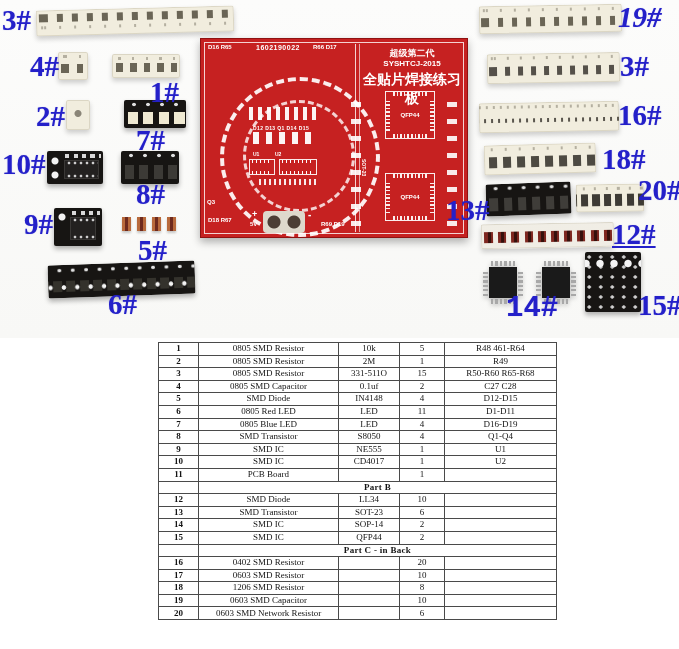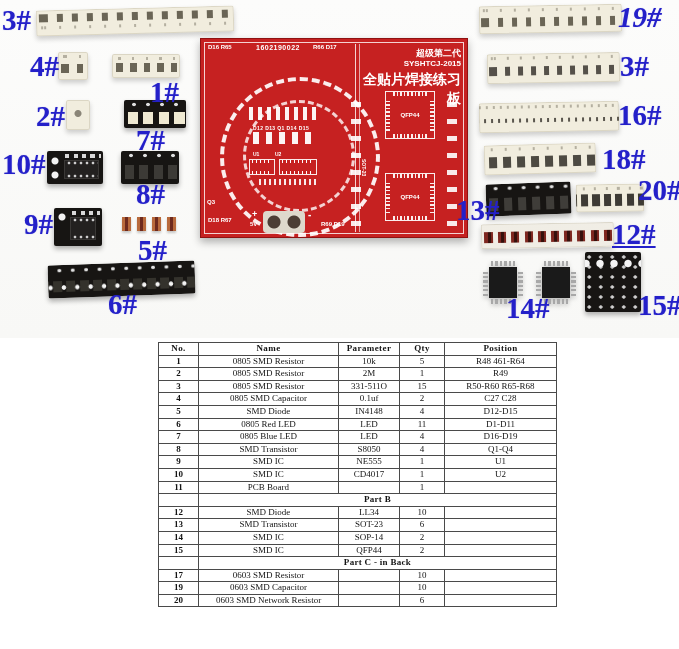--- a/index.html
+++ b/index.html
@@ -132,21 +132,21 @@
       <div class="padrow" style="left:58px;top:140px;width:58px;height:6px;background-image:repeating-linear-gradient(90deg,rgba(255,255,255,.9) 0 2px,transparent 2px 5px);"></div>
 
       <span class="pcb-txt" style="left:6px;top:160px;font-size:6px;">Q3</span>
       <span class="pcb-txt" style="left:7px;top:178px;font-size:6px;">D18 R67</span>
       <span class="pcb-txt" style="left:51px;top:170px;font-size:9px;">+</span>
       <span class="pcb-txt" style="left:49px;top:182px;font-size:6px;">5V</span>
       <div class="battery"></div>
       <span class="pcb-txt" style="left:107px;top:170px;font-size:10px;">-</span>
       <span class="pcb-txt" style="left:120px;top:182px;font-size:6px;">R69 D19</span>
 
-      <div class="pcb-txt" style="left:162px;top:8px;width:98px;text-align:right;line-height:1.35;white-space:normal;">
+      <div class="pcb-txt" style="left:162px;top:8px;width:98px;text-align:center;line-height:1.35;white-space:normal;">
         <div style="font-size:9px;">超级第二代</div>
         <div style="font-size:8px;">SYSHTCJ-2015</div>
         <div style="font-size:14px;">全贴片焊接练习板</div>
       </div>
       <div class="padcol" style="left:150px;top:55px;width:10px;height:132px;"></div>
       <span class="pcb-txt" style="left:160px;top:120px;font-size:5px;writing-mode:vertical-rl;">SOT-23</span>
       <div class="qfp-fp" style="left:184px;top:52px;width:48px;height:46px;">
         <span class="pcb-txt" style="position:static;font-size:6px;">QFP44</span>
       </div>
       <div class="qfp-fp" style="left:184px;top:134px;width:48px;height:46px;">
@@ -163,43 +163,36 @@
     <span class="mk" style="left:2px;top:150px;">10#</span>
     <span class="mk" style="left:136px;top:180px;">8#</span>
     <span class="mk" style="left:24px;top:210px;">9#</span>
     <span class="mk" style="left:138px;top:236px;">5#</span>
     <span class="mk" style="left:108px;top:290px;">6#</span>
     <span class="mk" style="left:618px;top:3px;font-style:italic;">19#</span>
     <span class="mk" style="left:620px;top:52px;">3#</span>
     <span class="mk" style="left:618px;top:101px;">16#</span>
     <span class="mk" style="left:602px;top:145px;">18#</span>
     <span class="mk" style="left:638px;top:176px;">20#</span>
-    <span class="mk" style="left:456px;top:196px;text-align:center;">13#</span>
+    <span class="mk" style="left:446px;top:196px;text-align:center;">13#</span>
     <span class="mk" style="left:612px;top:220px;text-decoration:underline;">12#</span>
-    <span class="mk" style="left:506px;top:294px;">14#</span>
+    <span class="mk" style="left:506px;top:294px;font-family:Liberation Mono, monospace;">14#</span>
     <span class="mk" style="left:638px;top:291px;">15#</span>
   </div>
 
   <table class="parts">
     <colgroup>
       <col style="width:40px">
         <col style="width:140px">
         <col style="width:61px">
         <col style="width:45px">
         <col style="width:112px">
     </colgroup>
     <tbody>
         <tr>
-          <th>No.</th>
-          <th>Name</th>
-          <th>Parameter</th>
-          <th>Qty</th>
-          <th>Position</th>
-        </tr>
-        <tr>
           <td class="no-col">1</td>
           <td>0805 SMD Resistor</td>
           <td>10k</td>
           <td>5</td>
           <td>R48 461-R64</td>
         </tr>
         <tr>
           <td class="no-col">2</td>
           <td>0805 SMD Resistor</td>
           <td>2M</td>
@@ -299,24 +292,38 @@
           <td>SMD IC</td>
           <td>QFP44</td>
           <td>2</td>
           <td></td>
         </tr>
         <tr>
           <td></td>
           <td colspan="4" class="section-title">Part C - in Back</td>
         </tr>
         <tr>
+          <td class="no-col">16</td>
+          <td>0402 SMD Resistor</td>
+          <td></td>
+          <td>20</td>
+          <td></td>
+        </tr>
+        <tr>
           <td class="no-col">17</td>
           <td>0603 SMD Resistor</td>
           <td></td>
           <td>10</td>
+          <td></td>
+        </tr>
+        <tr>
+          <td class="no-col">18</td>
+          <td>1206 SMD Resistor</td>
+          <td></td>
+          <td>8</td>
           <td></td>
         </tr>
         <tr>
           <td class="no-col">19</td>
           <td>0603 SMD Capacitor</td>
           <td></td>
           <td>10</td>
           <td></td>
         </tr>
         <tr>

